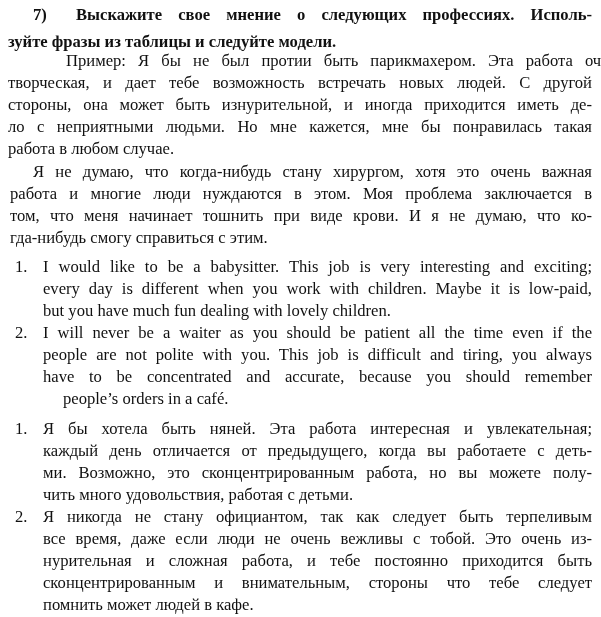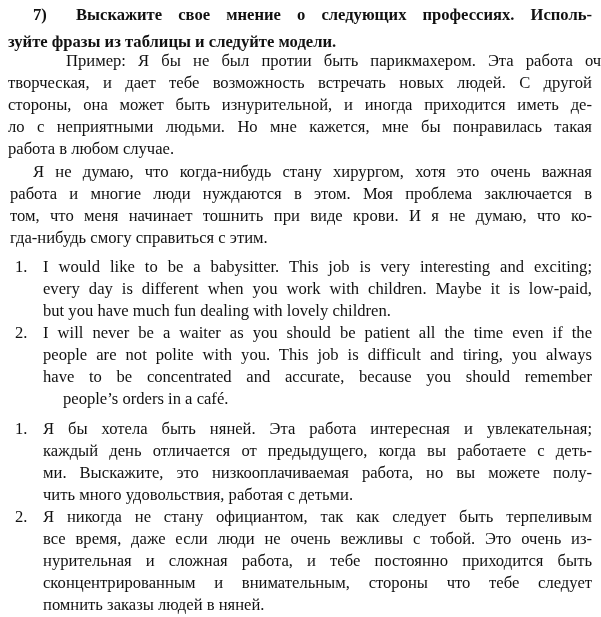--- a/index.html
+++ b/index.html
@@ -58,26 +58,26 @@
       <span class="line li just" style="top:367px;">have to be concentrated and accurate, because you should remember</span>
       <span class="line li" style="top:389px;margin-left:20px;">people’s orders in a café.</span>
     </div>
   </div>
 
   <div>
     <div>
       <span class="num" style="top:419px;">1.</span>
       <span class="line li just" style="top:419px;">Я бы хотела быть няней. Эта работа интересная и увлекательная;</span>
       <span class="line li just" style="top:441px;">каждый день отличается от предыдущего, когда вы работаете с деть-</span>
-      <span class="line li just" style="top:463px;">ми. Выскажите, это низкооплачиваемая работа, но вы можете полу-</span>
+      <span class="line li just" style="top:463px;">ми. Возможно, это сконцентрированным работа, но вы можете полу-</span>
       <span class="line li" style="top:485px;">чить много удовольствия, работая с детьми.</span>
     </div>
     <div>
       <span class="num" style="top:507px;">2.</span>
       <span class="line li just" style="top:507px;">Я никогда не стану официантом, так как следует быть терпеливым</span>
       <span class="line li just" style="top:529px;">все время, даже если люди не очень вежливы с тобой. Это очень из-</span>
       <span class="line li just" style="top:551px;">нурительная и сложная работа, и тебе постоянно приходится быть</span>
       <span class="line li just" style="top:573px;">сконцентрированным и внимательным, стороны что тебе следует</span>
-      <span class="line li" style="top:595px;">помнить заказы людей в няней.</span>
+      <span class="line li" style="top:595px;">помнить может людей в кафе.</span>
     </div>
   </div>
 
 </div>
 
 </body></html>

